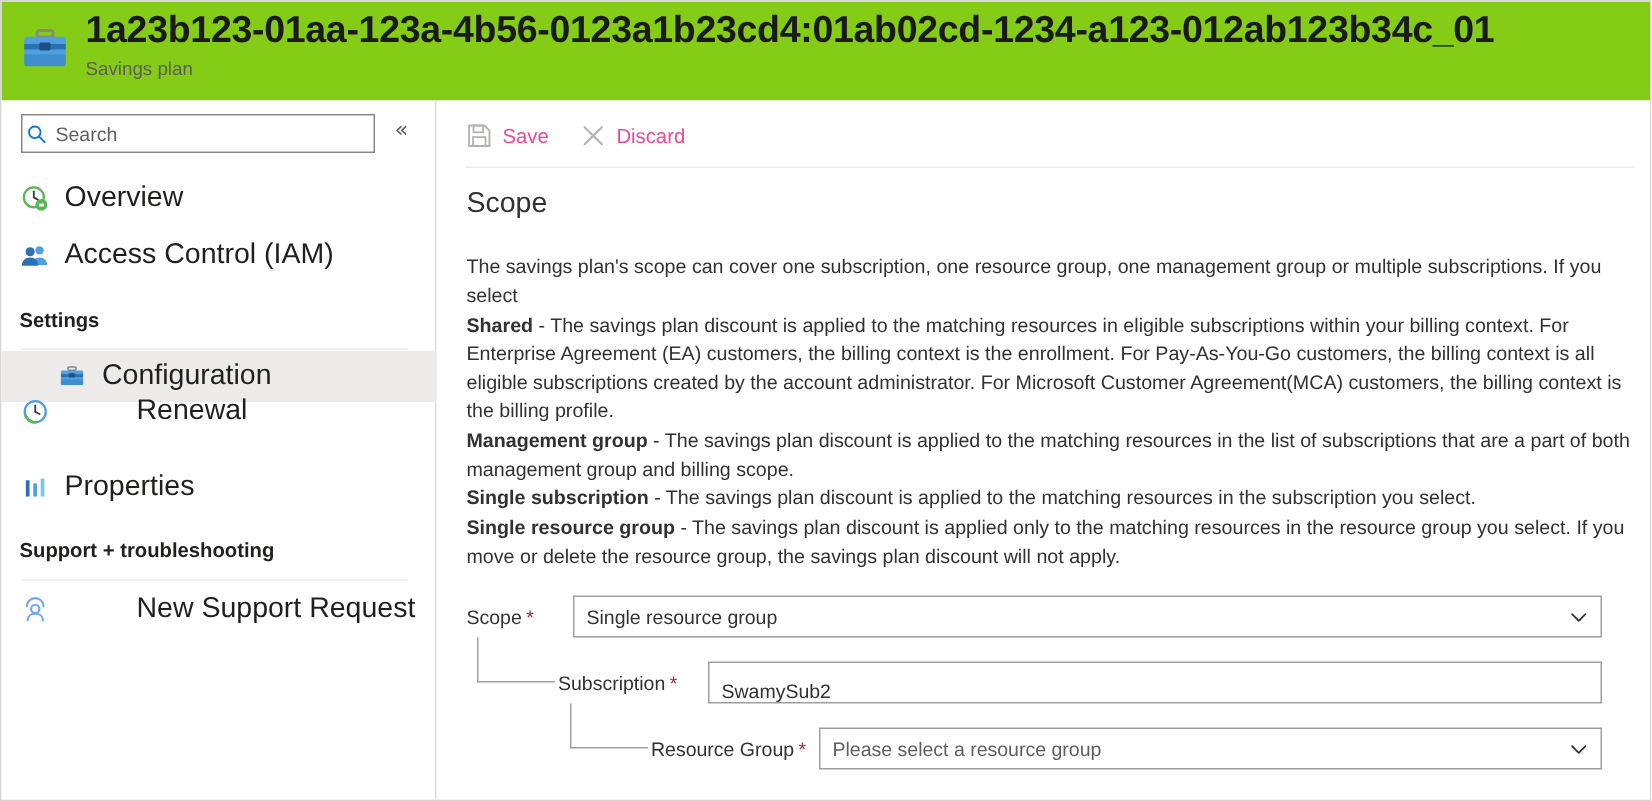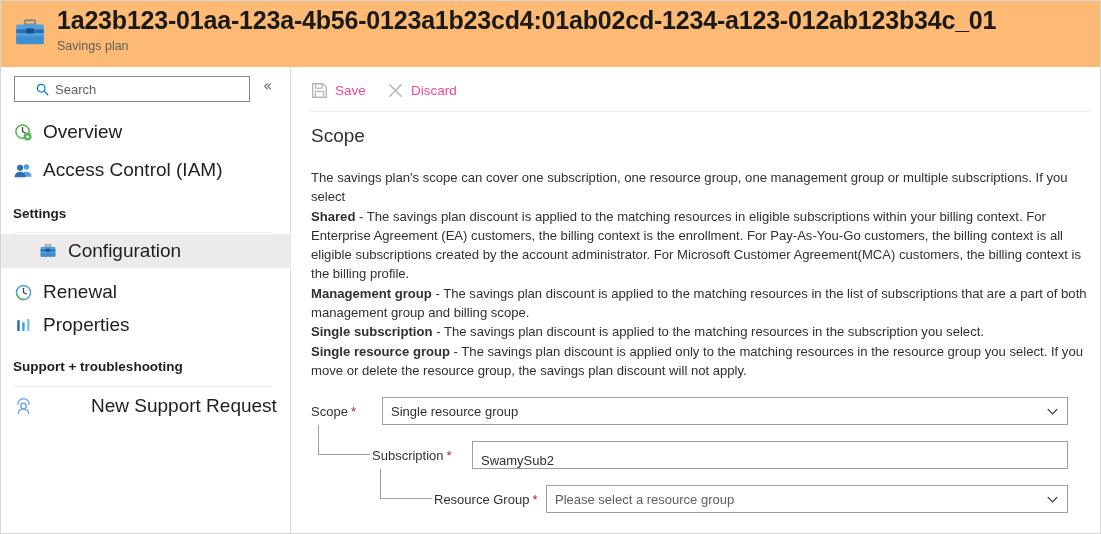--- a/index.html
+++ b/index.html
@@ -16,21 +16,21 @@
     width: 1101px; height: 534px;
     background: #ffffff;
     border: 1px solid #d6d6d6;
     overflow: hidden;
   }
 
   
   .header {
     position: absolute; left: 0; top: 0;
     width: 1101px; height: 66px;
-    background: #fdba74;
+    background: #84cc16;
   }
   .hdr-icon {
     position: absolute; left: 12px; top: 14px;
     width: 34px; height: 34px;
   }
   .hdr-title {
     position: absolute; left: 56px; top: 5px;
     font-size: 25px; font-weight: 700;
     letter-spacing: -0.2px;
     color: #1b1a19;
@@ -52,21 +52,21 @@
   .search-row {
     position: absolute; left: 0; top: 0;
     width: 290px; height: 48px;
   }
   .search-box {
     position: absolute; left: 13px; top: 9px;
     width: 236px; height: 26px;
     border: 1px solid #8a8886;
     background: #ffffff;
     display: flex; align-items: center;
-    padding-left: 20px;
+    padding-left: 2px;
   }
   .search-box .mag { width: 15px; height: 15px; flex: 0 0 auto; margin-right: 5px; }
   .search-txt {
     font-size: 13px; color: #605e5c;
     line-height: 1;
   }
   .collapse-btn {
     position: absolute; left: 262px; top: 12px;
     font-size: 15px; color: #605e5c;
     line-height: 1; cursor: pointer;
@@ -232,21 +232,21 @@
           <rect x="7" y="3" width="6" height="2.4" rx="0.9" fill="none" stroke="#8a8886" stroke-width="1.2"></rect>
           <rect x="1.8" y="5.6" width="16.4" height="10.6" rx="1" fill="#50a0e0"></rect>
           <rect x="1.8" y="8.3" width="16.4" height="2.1" fill="#2b6fb5"></rect>
           <rect x="7.6" y="7.6" width="4.6" height="3.1" rx="0.5" fill="#1c4f85"></rect>
           <path d="M1.8 12.2 L18.2 12.2 L18.2 15.3 a1 1 0 0 1 -1 1 L2.8 16.3 a1 1 0 0 1 -1 -1 Z" fill="#3f8ed0"></path>
         </svg>
       </span>
       <span class="nav-label">Configuration</span>
     </div>
 
-    <div class="nav-item" style="top:208px;">
+    <div class="nav-item" style="top:190px;gap:48px;">
       <span class="nav-ico">
         <svg viewBox="0 0 20 20" width="19" height="19">
           <circle cx="10" cy="10" r="7.4" fill="none" stroke="#50a0e0" stroke-width="1.6"></circle>
           <path d="M10 17.4 A7.4 7.4 0 0 1 3.3 12.6" fill="none" stroke="#5ab552" stroke-width="1.9" stroke-linecap="round"></path>
           <line x1="10" y1="10" x2="10" y2="5.6" stroke="#3f3f3f" stroke-width="1.3" stroke-linecap="round"></line>
           <line x1="10" y1="10" x2="13" y2="11.6" stroke="#3f3f3f" stroke-width="1.3" stroke-linecap="round"></line>
         </svg>
       </span>
       <span class="nav-label">Renewal</span>
     </div>

